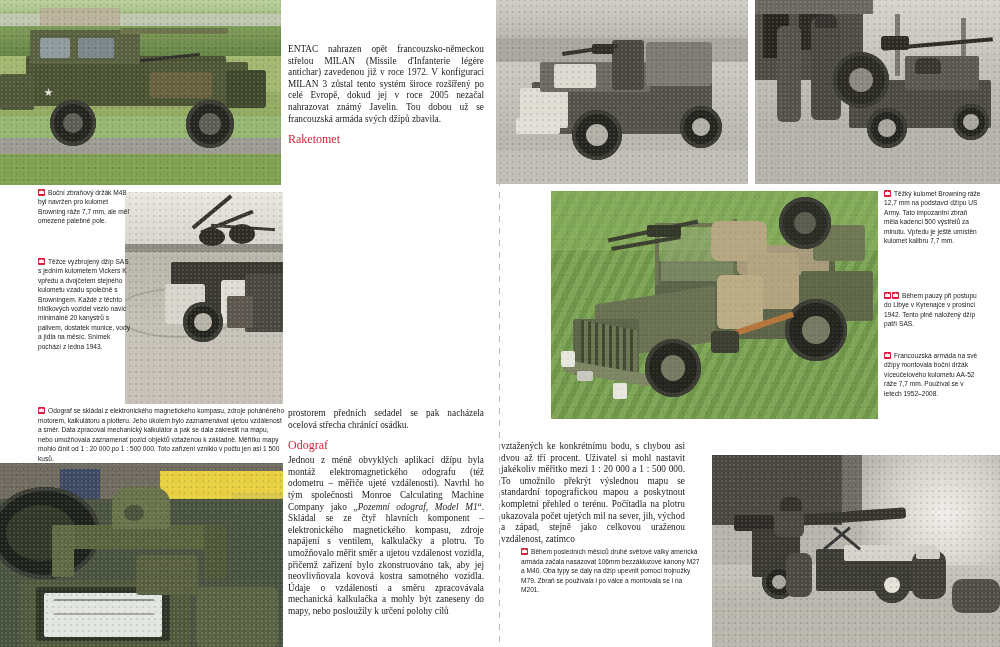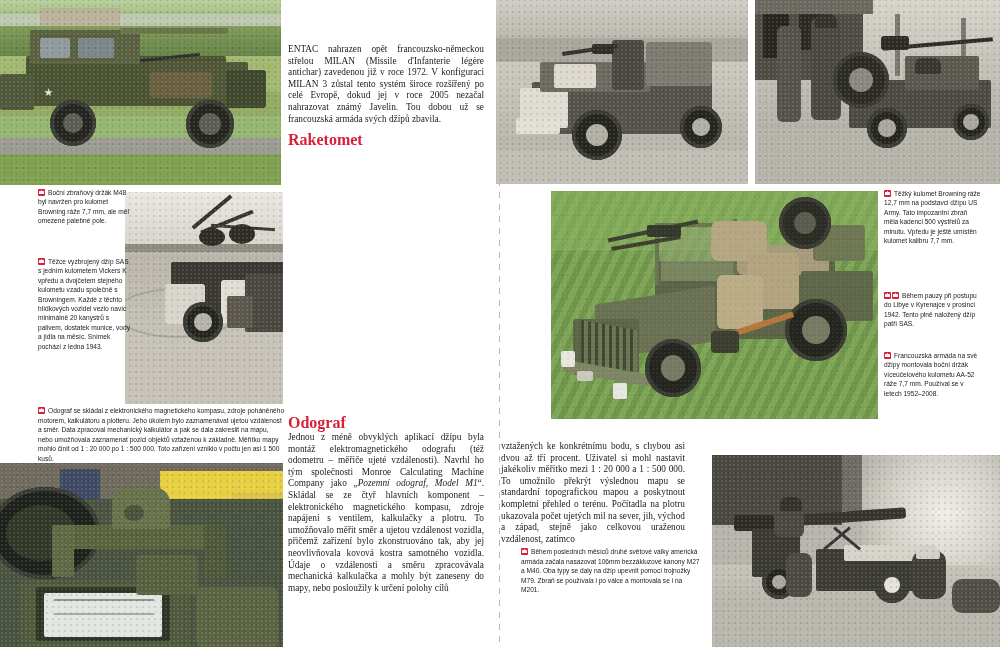--- a/index.html
+++ b/index.html
@@ -23,22 +23,22 @@
   .body{position:absolute;border-radius:2px;}
   .wheel{position:absolute;border-radius:50%;background:#24251f;
     box-shadow:inset 0 0 0 4px #3a3b33;}
   .wheel i{position:absolute;inset:28%;border-radius:50%;background:#5d5e53;}
   .rod{position:absolute;background:#2f3029;}
 
   
   .col{position:absolute;}
   .body-text{font-family:"Liberation Serif",serif;font-size:9.3px;line-height:11.6px;
     color:#1b1b1b;text-align:justify;hyphens:auto;}
-  h3.sec{font-family:"Liberation Serif",serif;color:#d8203a;font-size:16px;
-    line-height:15px;margin:7px 0 2px 0;font-weight:bold;}
+  h3.sec{font-family:"Liberation Serif",serif;color:#d8203a;font-size:12px;
+    line-height:15px;margin:7px 0 2px 0;font-weight:normal;}
 
   .caption{font-family:"Liberation Sans",sans-serif;font-size:6.6px;line-height:9.4px;
     color:#1b1b1b;text-align:left;}
   .caption .mk{display:inline-block;width:7px;height:7px;background:#d8203a;
     vertical-align:-1px;margin-right:3px;position:relative;border-radius:1px;}
   .caption .mk::before{content:"";position:absolute;left:1.4px;top:2.2px;width:4.2px;height:3px;
     background:#fff;border-radius:.5px;}
   .caption .mk::after{content:"";position:absolute;left:2.6px;top:1.1px;width:1.8px;height:1.2px;
     background:#fff;border-radius:.5px;}
   .caption .mk2{margin-right:1px;}
@@ -275,20 +275,21 @@
     <div class="body" style="left:240px;top:124px;width:48px;height:34px;background:#504e46;border-radius:10px;"></div>
     <div class="grain"></div>
   </div>
 
   <div class="col" style="left:288px;top:44px;width:196px;">
     <div class="body-text">ENTAC nahrazen opět francouzsko-německou střelou MILAN (Missile d'Infanterie légère antichar) zavedenou již v roce 1972. V konfiguraci MILAN 3 zůstal tento systém široce rozšířený po celé Evropě, dokud jej v roce 2005 nezačal nahrazovat známý Javelin. Tou dobou už se francouzská armáda svých džípů zbavila.</div>
     <h3 class="sec">Raketomet</h3>
   </div>
 
   <div class="col" style="left:288px;top:408px;width:196px;">
+    <div class="body-text">prostorem předních sedadel se pak nacházela ocelová střecha chránící osádku.</div>
     <h3 class="sec">Odograf</h3>
     <div class="body-text">Jednou z méně obvyklých aplikací džípu byla montáž elektromagnetického odografu (též odometru – měřiče ujeté vzdálenosti). Navrhl ho tým společnosti Monroe Calculating Machine Company jako „<em>Pozemní odograf, Model M1</em>“. Skládal se ze čtyř hlavních komponent – elektronického magnetického kompasu, zdroje napájení s ventilem, kalkulačky a plotru. To umožňovalo měřit směr a ujetou vzdálenost vozidla, přičemž zařízení bylo zkonstruováno tak, aby jej neovlivňovala kovová kostra samotného vozidla. Údaje o vzdálenosti a směru zpracovávala mechanická kalkulačka a mohly být zaneseny do mapy, nebo posloužily k určení polohy cílů</div>
   </div>
 
   <div class="col" style="left:501px;top:441px;width:184px;">
     <div class="body-text">vztažených ke konkrétnímu bodu, s chybou asi dvou až tří procent. Uživatel si mohl nastavit jakékoliv měřítko mezi 1 : 20 000 a 1 : 500 000. To umožnilo překrýt výslednou mapu se standardní topografickou mapou a poskytnout kompletní přehled o terénu. Počítadla na plotru ukazovala počet ujetých mil na sever, jih, východ a západ, stejně jako celkovou uraženou vzdálenost, zatímco</div>
   </div>
 
   <div class="col caption" style="left:38px;top:188px;width:92px;">
     <span class="mk"></span><span>Boční zbraňový držák M48 byl navržen pro kulomet Browning ráže 7,7 mm, ale měl omezené palebné pole.</span>

